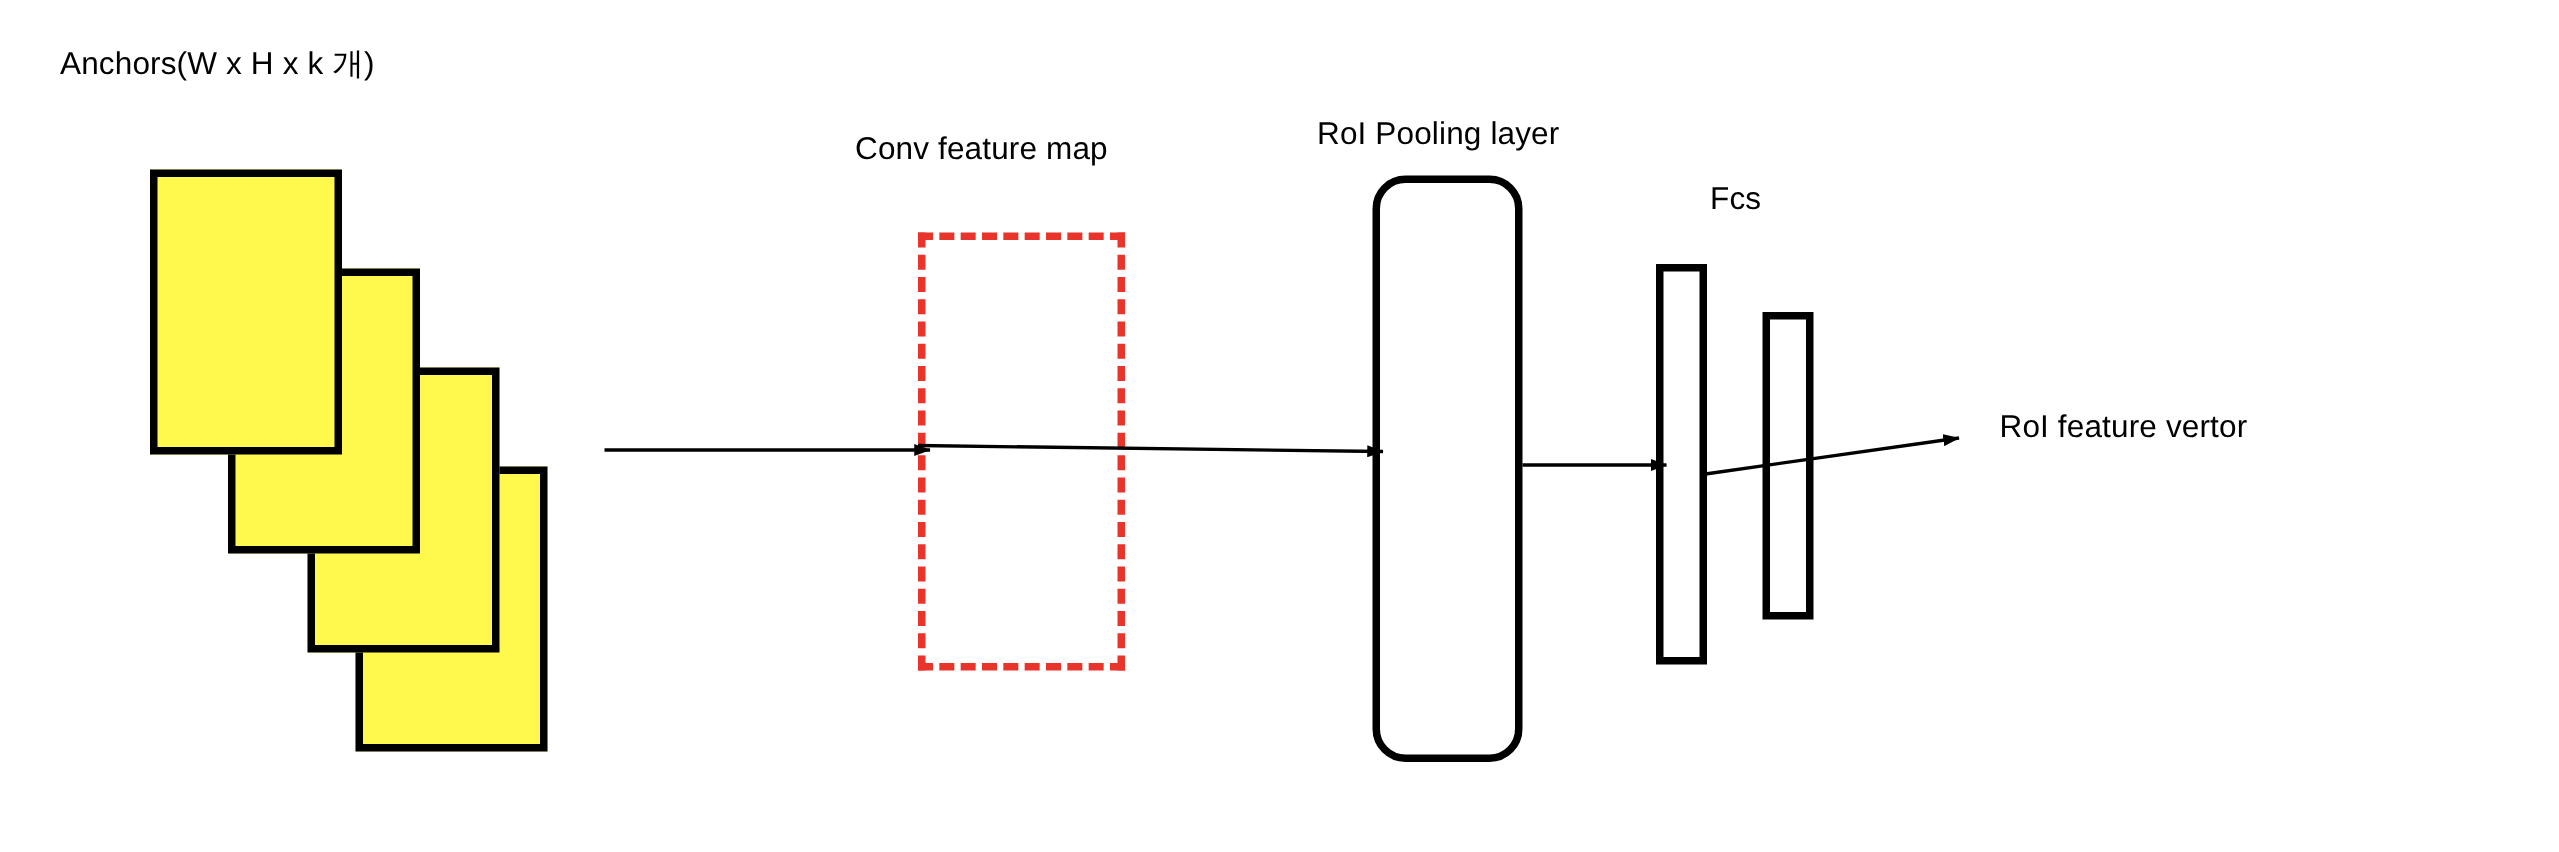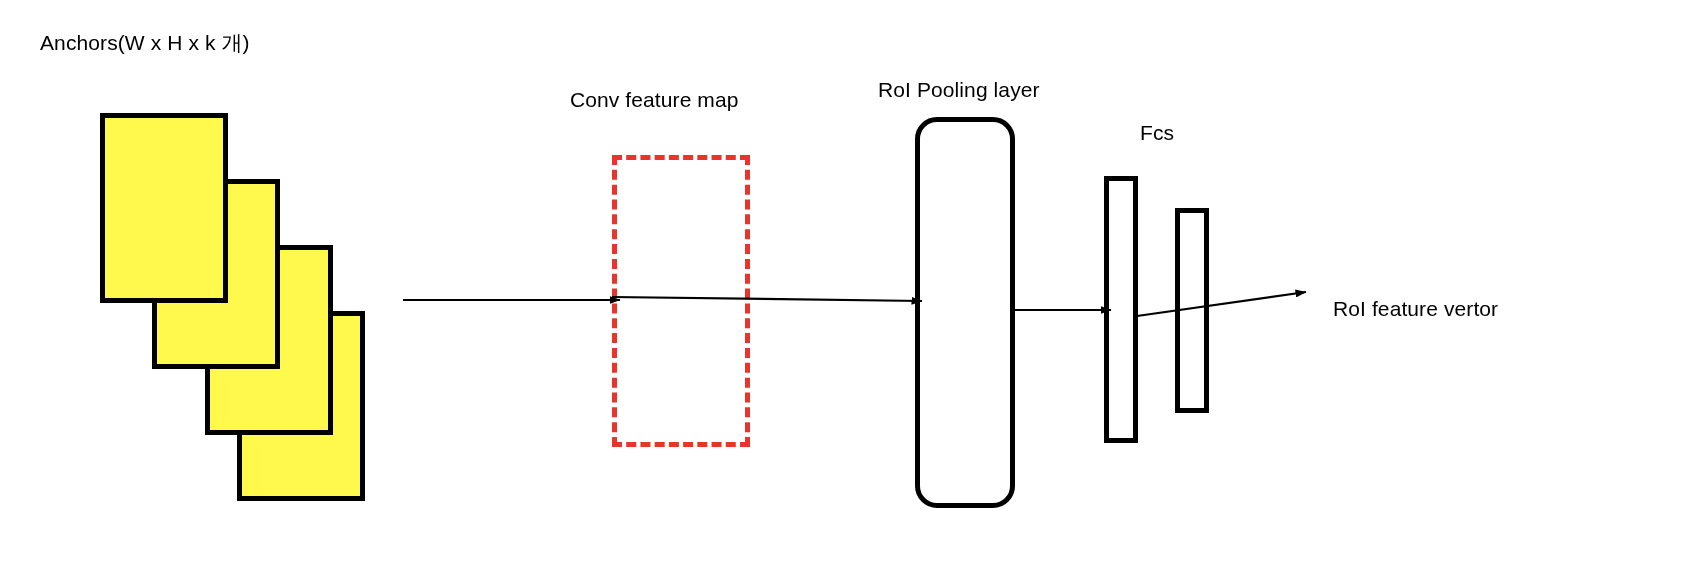--- a/index.html
+++ b/index.html
@@ -24,21 +24,21 @@
     font-size: 21px;
     line-height: 1.2;
     white-space: nowrap;
     font-weight: 400;
     letter-spacing: 0.1px;
   }
   #label-anchors   { left: 40px;   top: 30px;  }
   #label-convmap   { left: 570px;  top: 87px;  }
   #label-roipool   { left: 878px;  top: 49px; margin-top: 28px;  }
   #label-fcs       { left: 1140px; top: 100px; margin-top: 20px; }
-  #label-roivec    { left: 1333px; top: 296px; }
+  #label-roivec    { left: 1333px; top: 272px; }
 
   .anchor-box {
     position: absolute;
     background: #fff84d;
     border: 5px solid #000000;
     box-sizing: border-box;
   }
   #anchor-box-1 { left: 100px; top: 113px; width: 128px; height: 190px; z-index: 5; }
   #anchor-box-2 { left: 152px; top: 179px; width: 128px; height: 190px; z-index: 4; }
   #anchor-box-3 { left: 205px; top: 245px; width: 128px; height: 190px; z-index: 3; }

